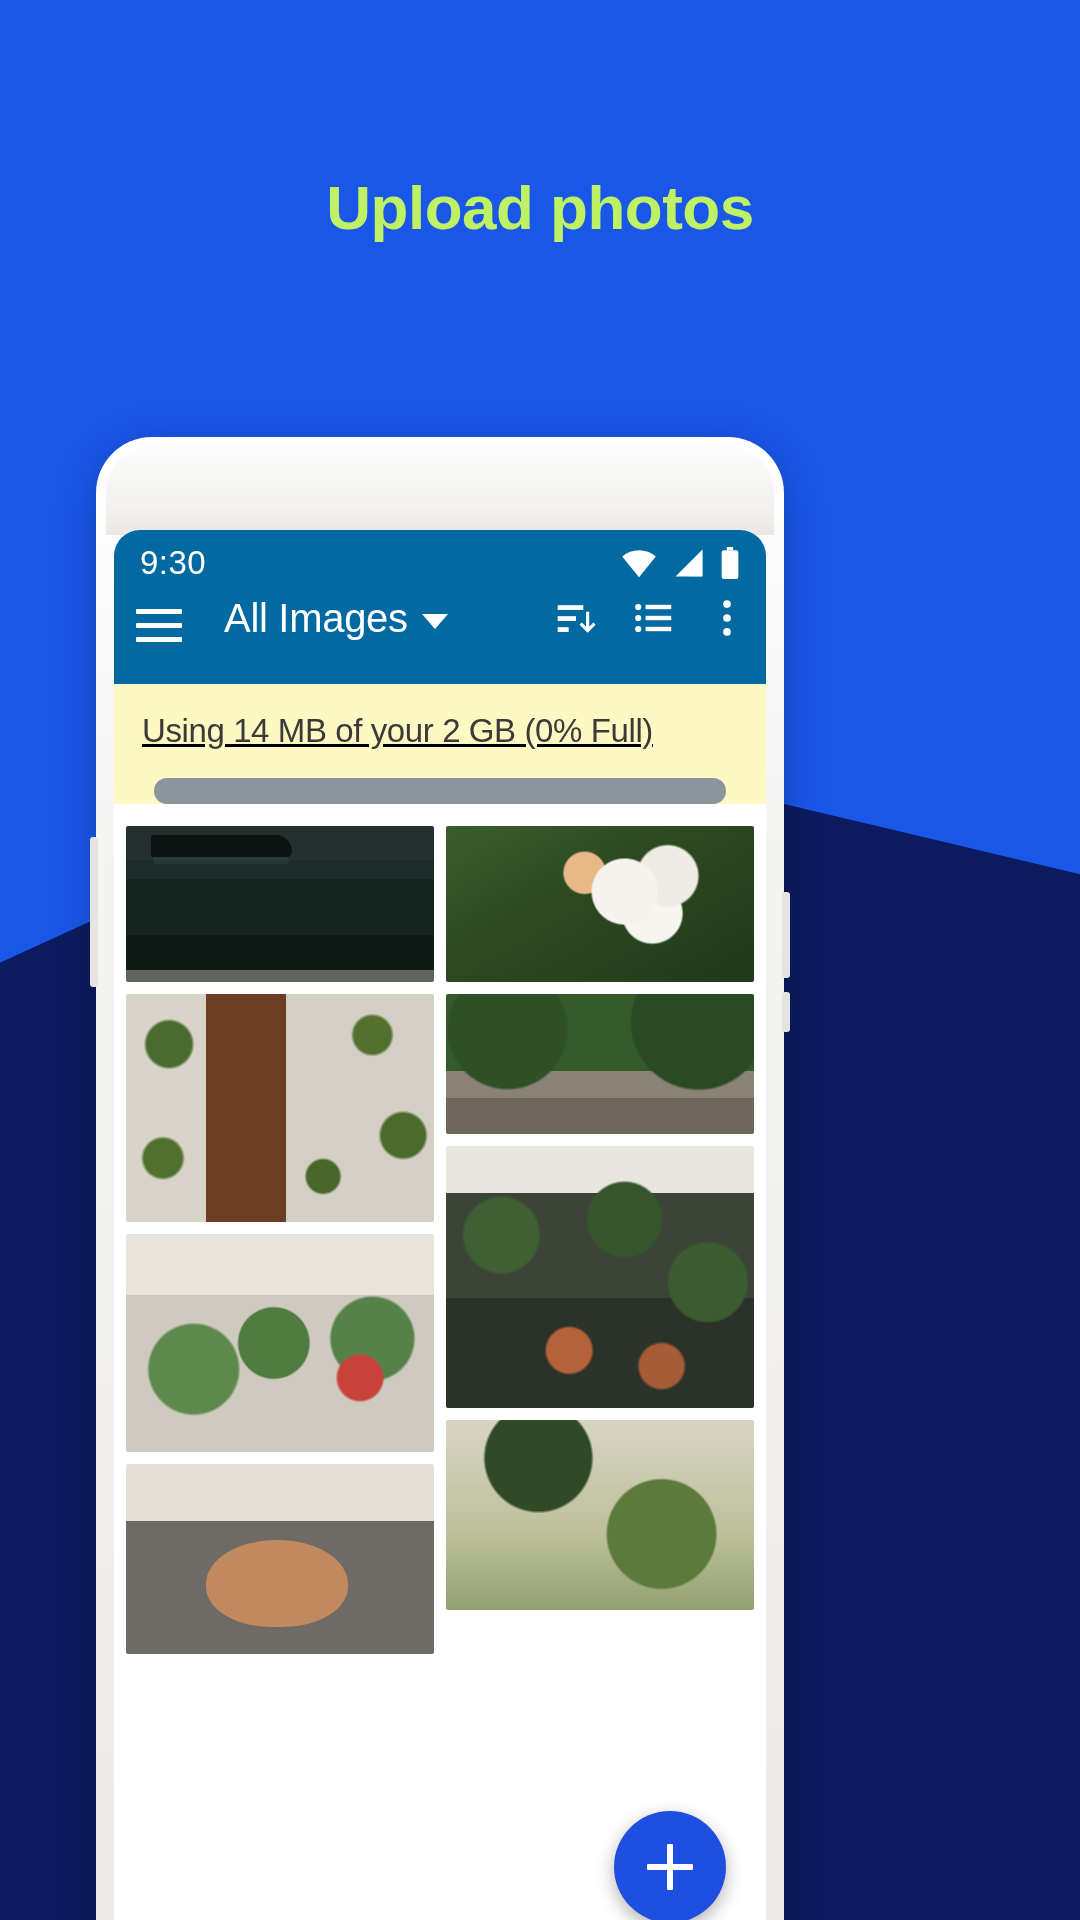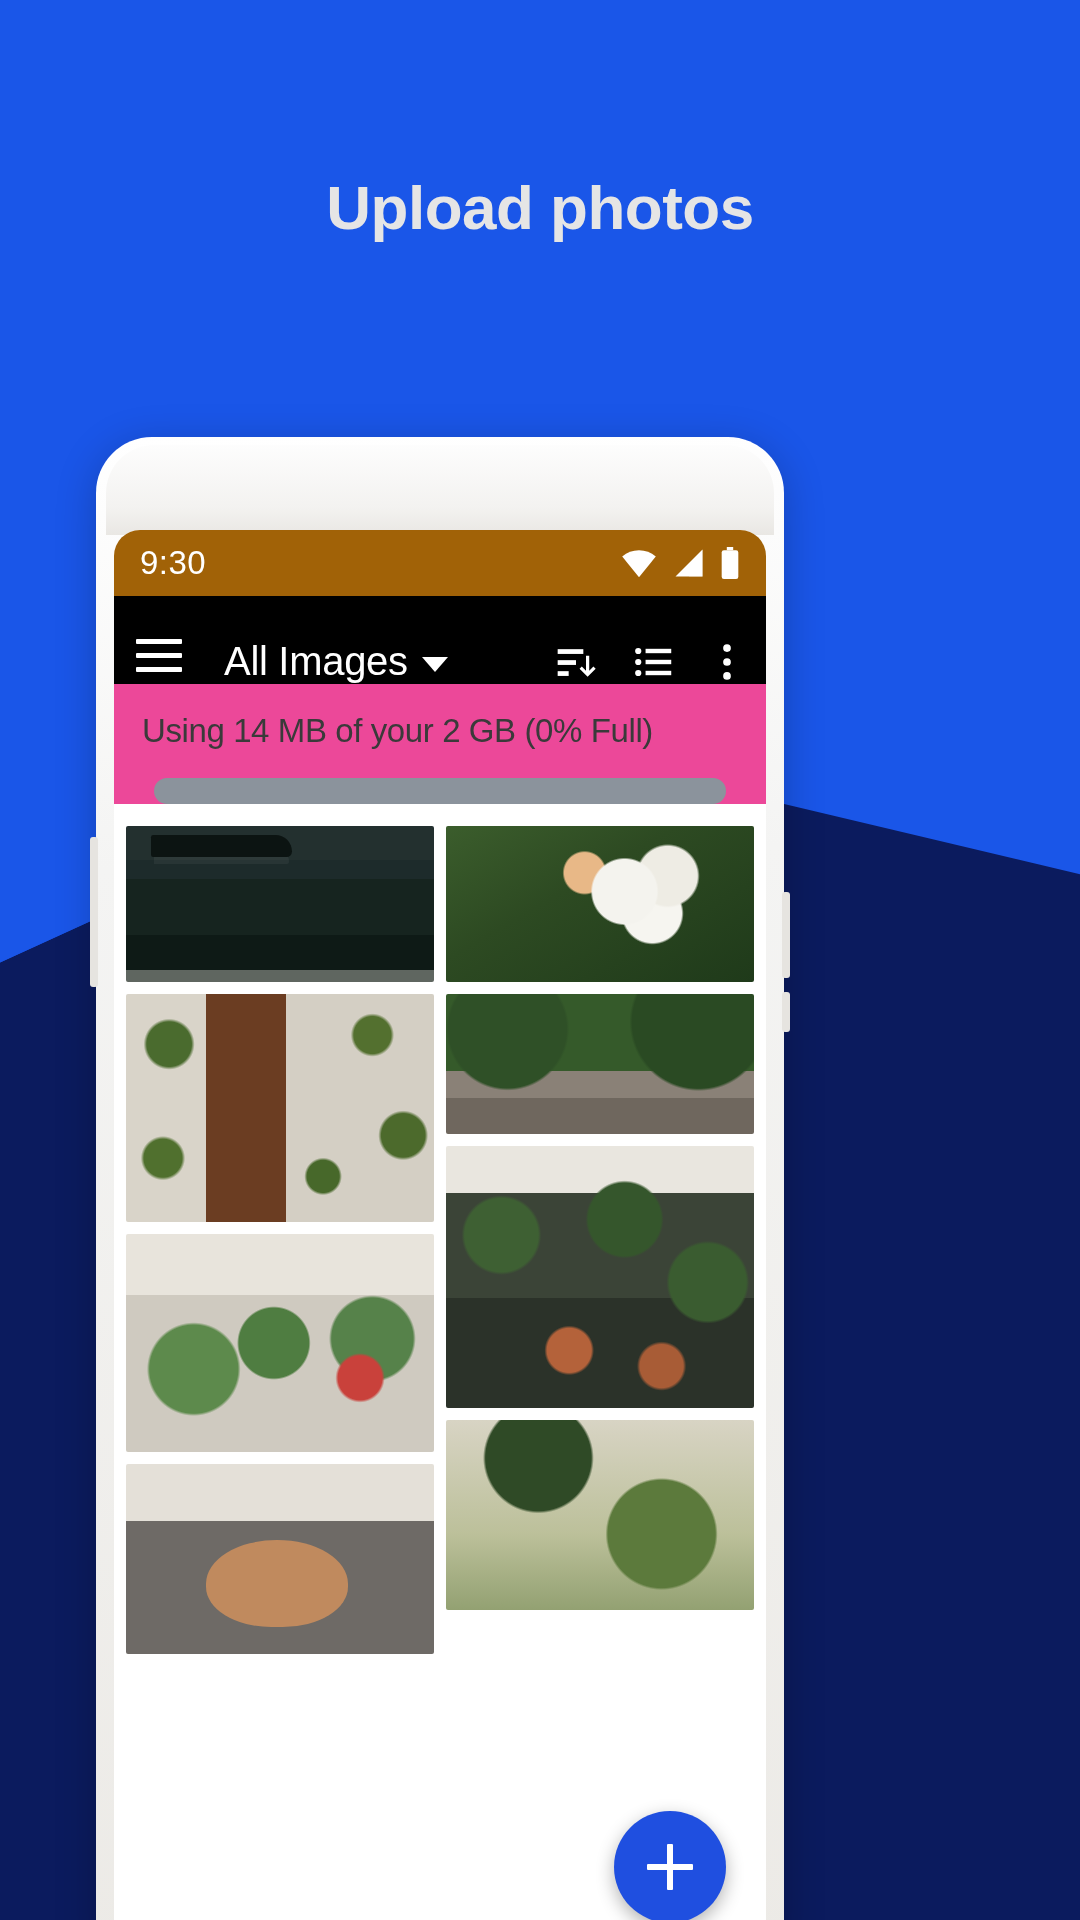--- a/index.html
+++ b/index.html
@@ -19,21 +19,21 @@
   }
   #promo-bg-blue2 {
     position:absolute; left:0; right:0; bottom:0; height:1260px;
     background:#1a56e8;
     clip-path: polygon(0 0, 46% 0, 46% 6%, 0 24%);
   }
 
   
   #headline {
     position:absolute; top:168px; left:0; right:0;
-    text-align:center; color:#e5e5e5;
+    text-align:center; color:#bef264;
     font-size:62px; font-weight:bold; line-height:1.28;
     letter-spacing:-0.5px;
   }
   #headline .l { display:block; }
 
   
   #phone {
     position:absolute; left:96px; top:437px;
     width:688px; height:1520px;
     background:linear-gradient(178deg,#ffffff 0%,#f4f4f3 28%,#eceae6 100%);
@@ -69,46 +69,46 @@
 
   
   #screen {
     position:absolute; left:18px; top:93px; right:18px; bottom:0;
     border-radius:26px 26px 0 0;
     overflow:hidden; background:#fff;
   }
 
   
   #status-bar {
-    height:66px; background:#a16207; color:#fff;
+    height:66px; background:#0369a1; color:#fff;
     display:flex; align-items:center; padding:0 26px;
     position:relative;
   }
   #status-time { font-size:33px; font-weight:400; letter-spacing:.5px; }
   #status-icons { margin-left:auto; display:flex; align-items:center; gap:13px; }
   .st-ico { display:block; }
 
   
   #app-bar {
-    height:88px; background:#000000; display:flex; align-items:flex-end;
+    height:88px; background:#0369a1; display:flex; align-items:flex-start;
     padding:0 22px; color:#fff; gap:0;
   }
   #menu-btn { width:58px; height:58px; display:flex; flex-direction:column;
     justify-content:center; gap:9px; cursor:pointer; }
   #menu-btn span { display:block; width:46px; height:5px; background:#fff; border-radius:1px; }
   #title-wrap { display:flex; align-items:center; gap:14px; margin-left:30px; cursor:pointer; }
   #app-title { font-size:40px; font-weight:400; letter-spacing:-.3px; }
   #caret { width:0;height:0;border-left:13px solid transparent;border-right:13px solid transparent;
            border-top:15px solid #fff; margin-top:6px; }
   #bar-actions { margin-left:auto; display:flex; align-items:center; gap:34px; }
   .bar-ico { cursor:pointer; }
 
   
   #storage {
-    background:#ec4899; padding:28px 28px 0 28px;
+    background:#fef9c3; padding:28px 28px 0 28px;text-decoration:underline;
   }
   #storage-text { font-size:33px; color:#3a3a3a; letter-spacing:-.4px; }
   #progress-track {
     margin:28px 12px 0 12px; height:26px; border-radius:13px;
     background:#8b939c;
   }
   #progress-fill { height:100%; border-radius:13px; background:#1a56e8; }
 
   
   #grid {

